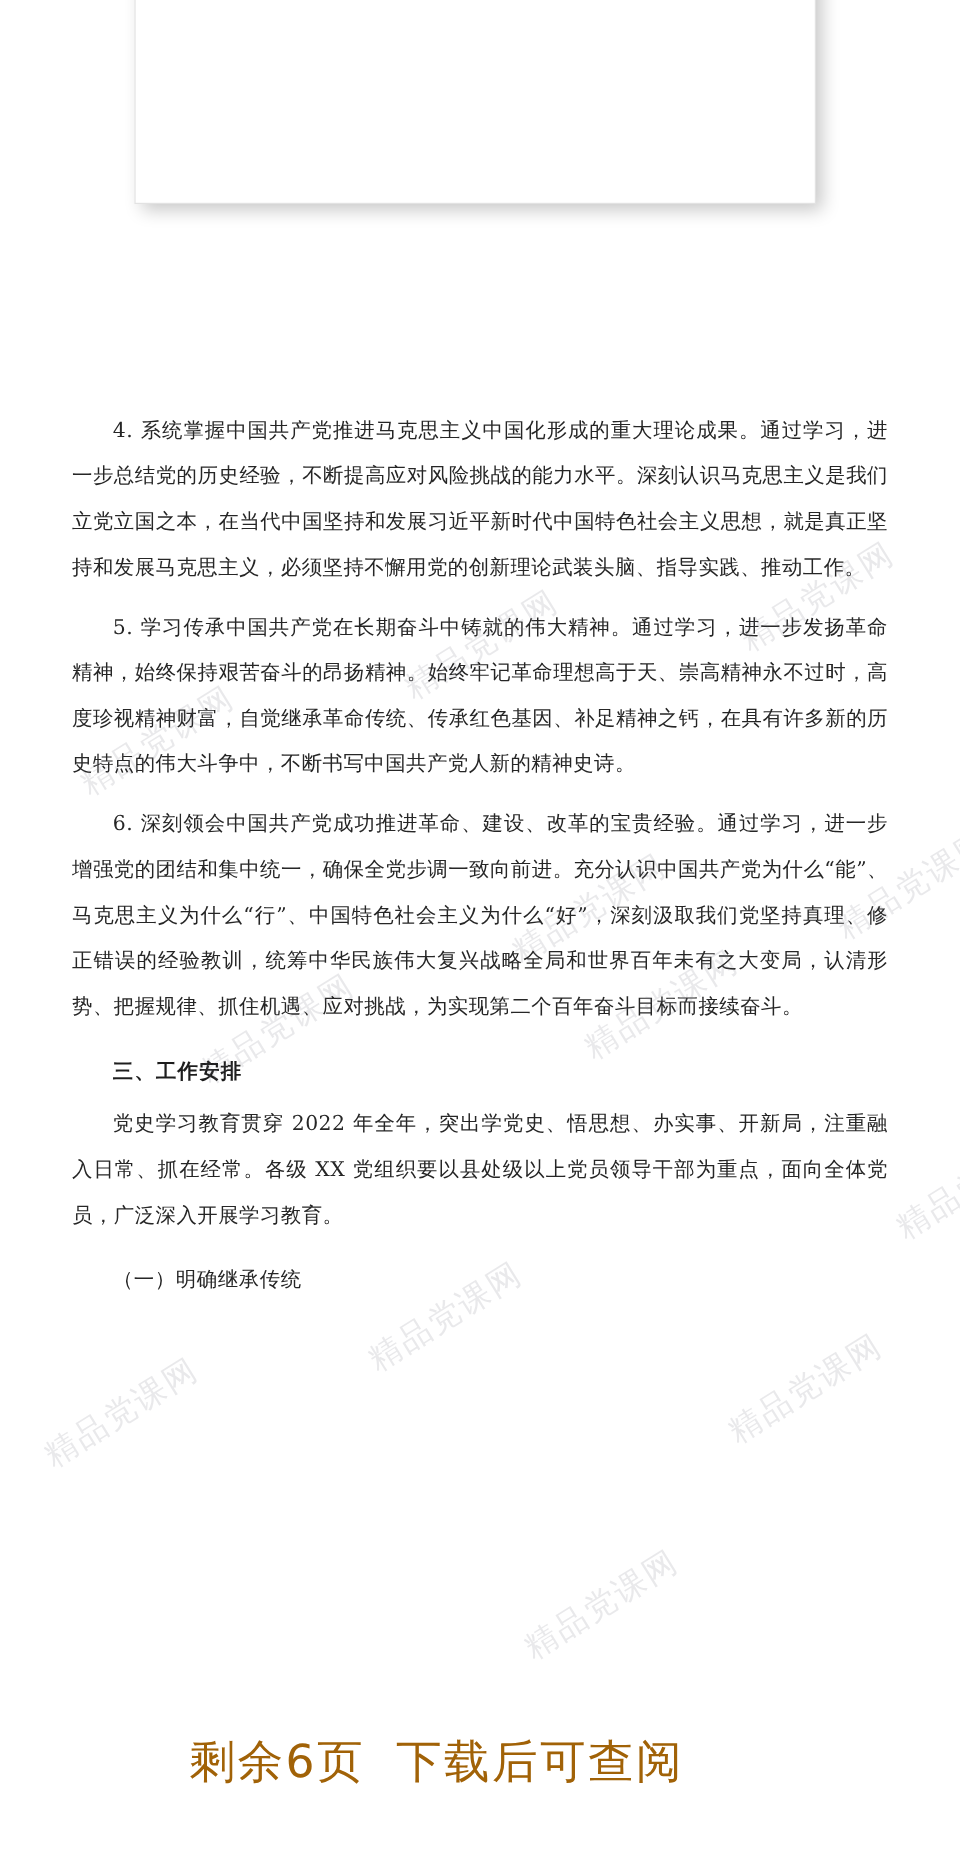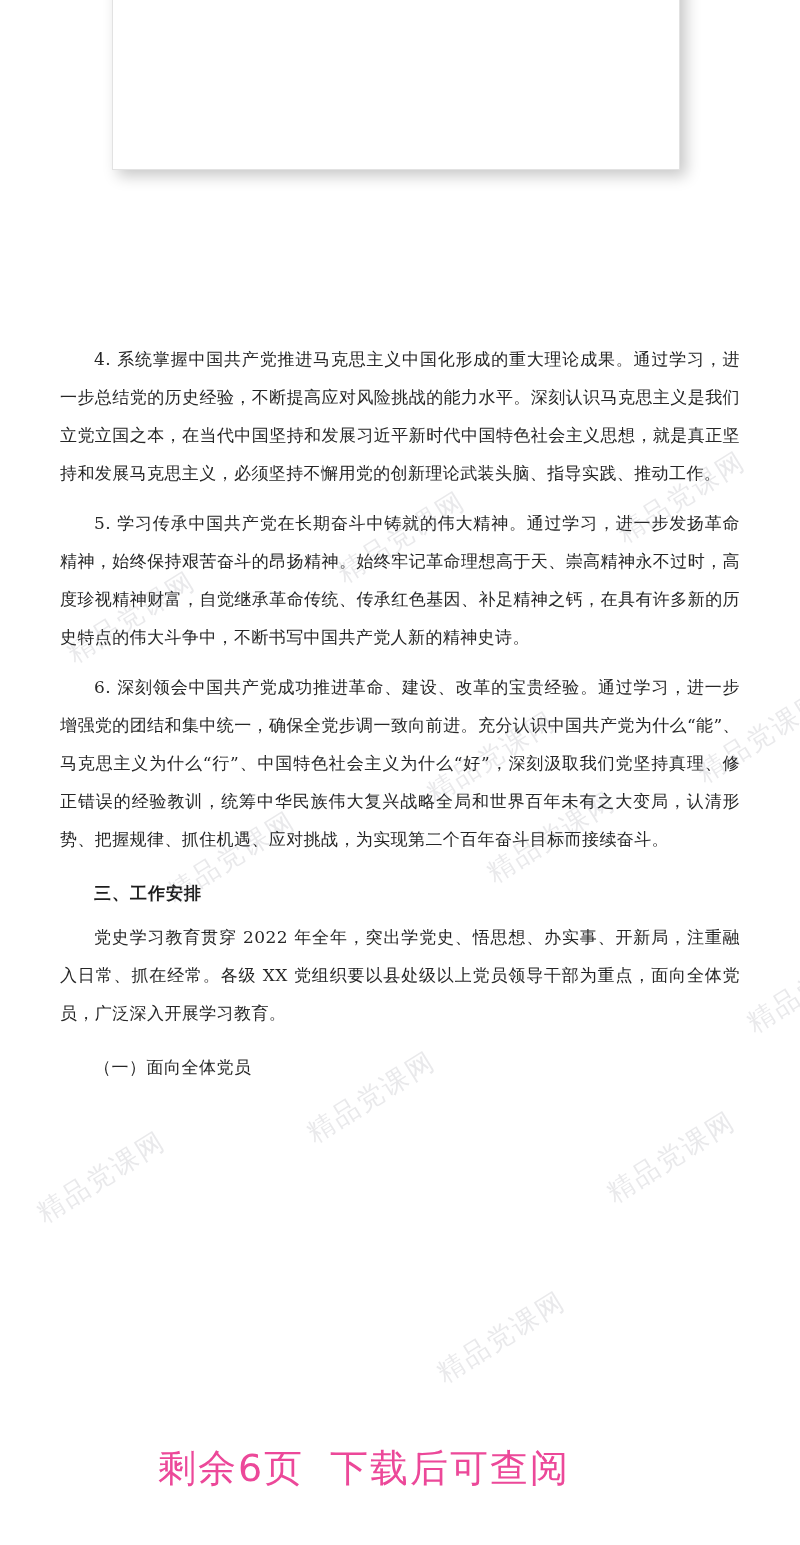--- a/index.html
+++ b/index.html
@@ -103,21 +103,21 @@
 
   
   .footer-notice {
     position: absolute;
     left: 0;
     top: 1443px;
     width: 728px;
     text-align: center;
     font-family: "DejaVu Sans", "Liberation Sans", sans-serif;
     font-size: 38px;
-    color: #ec4899;
+    color: #a16207;
     letter-spacing: 2px;
     white-space: nowrap;
   }
   .footer-notice .gap { display: inline-block; width: 26px; }
 </style>
 </head>
 <body>
 
 <div class="prev-page-card">
   
@@ -127,21 +127,21 @@
   <div class="doc-body">
 
     <p class="para">4. 系统掌握中国共产党推进马克思主义中国化形成的重大理论成果。通过学习，进一步总结党的历史经验，不断提高应对风险挑战的能力水平。深刻认识马克思主义是我们立党立国之本，在当代中国坚持和发展习近平新时代中国特色社会主义思想，就是真正坚持和发展马克思主义，必须坚持不懈用党的创新理论武装头脑、指导实践、推动工作。</p>
     <p class="para">5. 学习传承中国共产党在长期奋斗中铸就的伟大精神。通过学习，进一步发扬革命精神，始终保持艰苦奋斗的昂扬精神。始终牢记革命理想高于天、崇高精神永不过时，高度珍视精神财富，自觉继承革命传统、传承红色基因、补足精神之钙，在具有许多新的历史特点的伟大斗争中，不断书写中国共产党人新的精神史诗。</p>
     <p class="para">6. 深刻领会中国共产党成功推进革命、建设、改革的宝贵经验。通过学习，进一步增强党的团结和集中统一，确保全党步调一致向前进。充分认识中国共产党为什么“能”、马克思主义为什么“行”、中国特色社会主义为什么“好”，深刻汲取我们党坚持真理、修正错误的经验教训，统筹中华民族伟大复兴战略全局和世界百年未有之大变局，认清形势、把握规律、抓住机遇、应对挑战，为实现第二个百年奋斗目标而接续奋斗。</p>
 
     <h3 class="heading">三、工作安排</h3>
 
     <p class="para">党史学习教育贯穿 2022 年全年，突出学党史、悟思想、办实事、开新局，注重融入日常、抓在经常。各级 XX 党组织要以县处级以上党员领导干部为重点，面向全体党员，广泛深入开展学习教育。</p>
 
-    <h4 class="subheading">（一）面向全体党员</h4>
+    <h4 class="subheading">（一）明确继承传统</h4>
   </div>
 </div>
 
 <div class="watermark-layer">
   <span class="wm" style="left:330px; top:560px;">精品党课网</span>
   <span class="wm" style="left:610px; top:520px;">精品党课网</span>
   <span class="wm" style="left:60px;  top:640px;">精品党课网</span>
   <span class="wm" style="left:420px; top:780px;">精品党课网</span>
   <span class="wm" style="left:690px; top:760px;">精品党课网</span>
   <span class="wm" style="left:160px; top:880px;">精品党课网</span>

